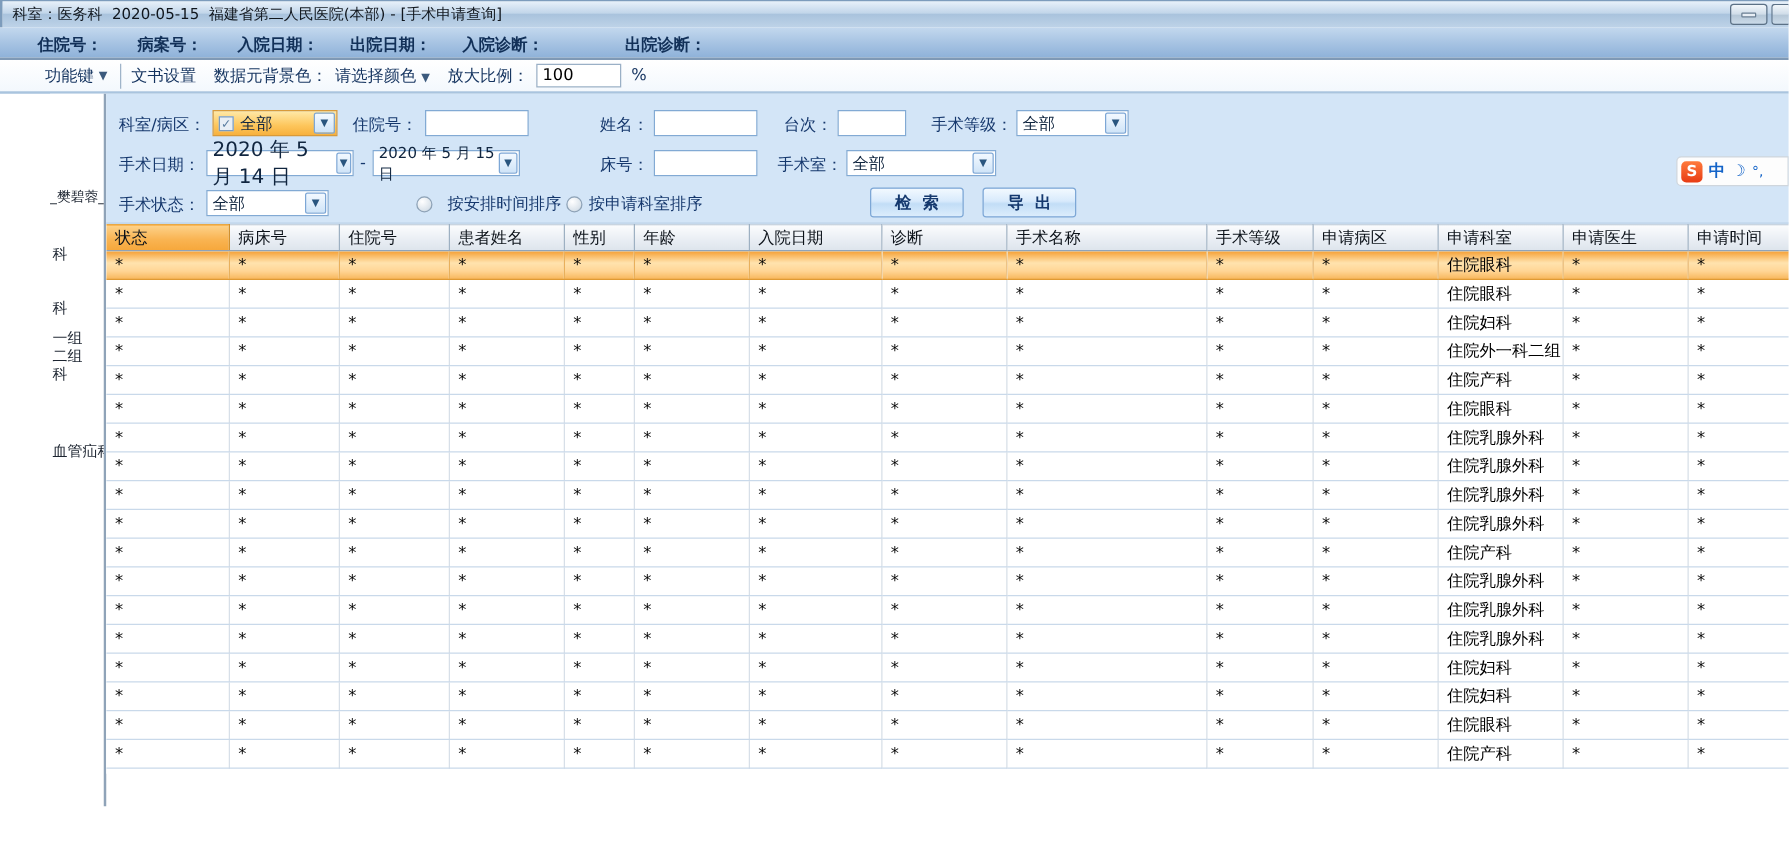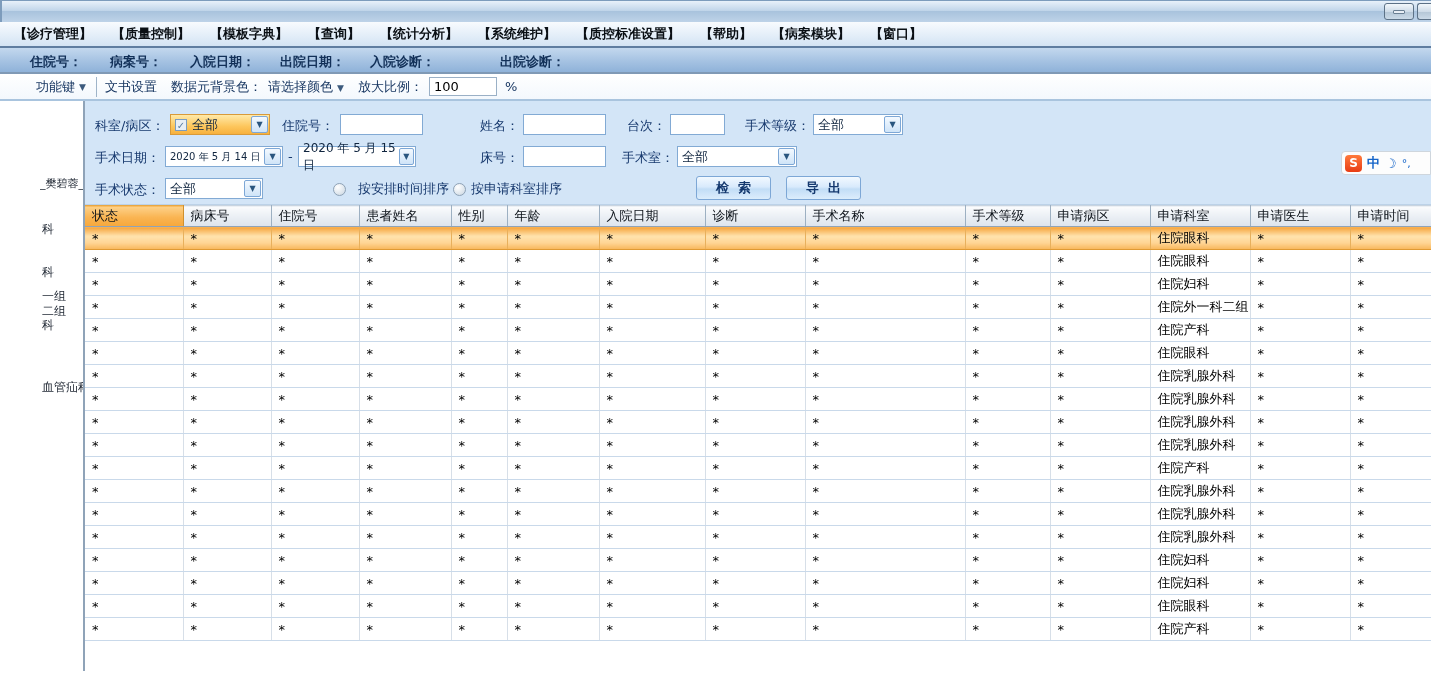--- a/index.html
+++ b/index.html
@@ -136,40 +136,29 @@
     background:linear-gradient(180deg,#f6a43c 0%,#ffe3ae 40%,#ffd595 70%,#f8b65a 100%);
     border-right:1px solid #e8b05c; border-bottom:1px solid #e09a34;
   }
 </style>
 </head>
 <body>
 
 <div class="window">
 
   <div class="titlebar">
+    <span class="title">科室：医务科  2020-05-15  福建省第二人民医院(本部) - [手术申请查询]</span>
     <div class="winbtns">
       <div class="winbtn">
           <span class="dash"></span>
         </div>
       <div class="winbtn partial"></div>
     </div>
   </div>
 
-  <div class="menubar" id="menubar">
-      <span class="menu-item">【诊疗管理】</span>
-      <span class="menu-item">【质量控制】</span>
-      <span class="menu-item">【模板字典】</span>
-      <span class="menu-item">【查询】</span>
-      <span class="menu-item">【统计分析】</span>
-      <span class="menu-item">【系统维护】</span>
-      <span class="menu-item">【质控标准设置】</span>
-      <span class="menu-item">【帮助】</span>
-      <span class="menu-item">【病案模块】</span>
-      <span class="menu-item">【窗口】</span>
-    </div>
 
   <div class="patientbar" id="patientbar" style="position: relative;">
       <span class="pb-label" style="position: absolute; left: 30px; top: 5px;">住院号：</span>
       <span class="pb-label" style="position: absolute; left: 110px; top: 5px;">病案号：</span>
       <span class="pb-label" style="position: absolute; left: 190px; top: 5px;">入院日期：</span>
       <span class="pb-label" style="position: absolute; left: 280px; top: 5px;">出院日期：</span>
       <span class="pb-label" style="position: absolute; left: 370px; top: 5px;">入院诊断：</span>
       <span class="pb-label" style="position: absolute; left: 500px; top: 5px;">出院诊断：</span>
     </div>
 
@@ -221,21 +210,21 @@
         <span class="f-label" style="left:542px;top:16px;">台次：</span>
         <div class="f-input" style="left:585px;top:13px;width:55px;"></div>
         <span class="f-label" style="left:660px;top:16px;">手术等级：</span>
         <div class="combo" style="left:728px;top:13px;width:90px;">
           <span>全部</span>
           <span class="cbtn">▼</span>
         </div>
 
         <span class="f-label" style="left:10px;top:48px;">手术日期：</span>
         <div class="combo" style="left:80px;top:45px;width:118px;">
-          <span style="font-size:10px;">2020 年 5 月 14 日</span>
+          <span style="font-size:16px;">2020 年 5 月 14 日</span>
           <span class="cbtn">▼</span>
         </div>
         <span class="f-label" style="left:203px;top:48px;">-</span>
         <div class="combo" style="left:213px;top:45px;width:118px;">
           <span style="font-size:12px;">2020 年 5 月 15 日</span>
           <span class="cbtn">▼</span>
         </div>
         <span class="f-label" style="left:395px;top:48px;">床号：</span>
         <div class="f-input" style="left:438px;top:45px;width:83px;"></div>
         <span class="f-label" style="left:537px;top:48px;">手术室：</span>

